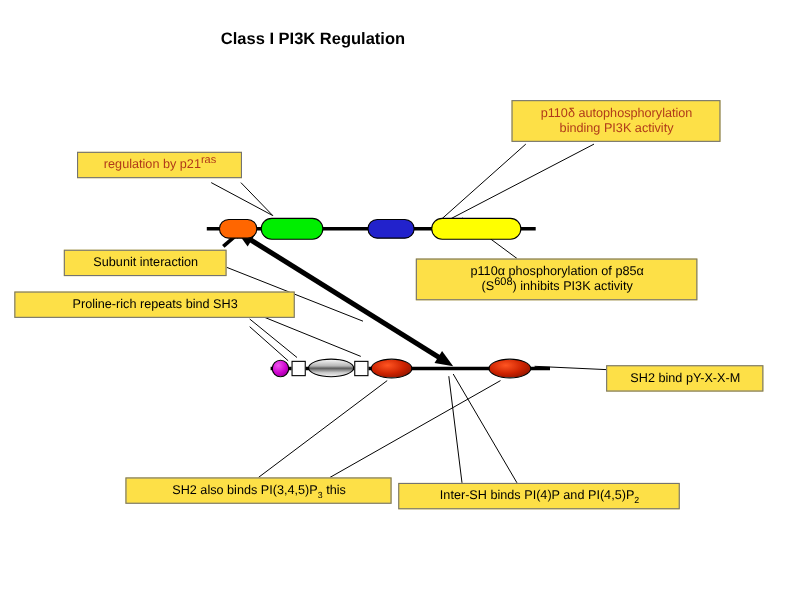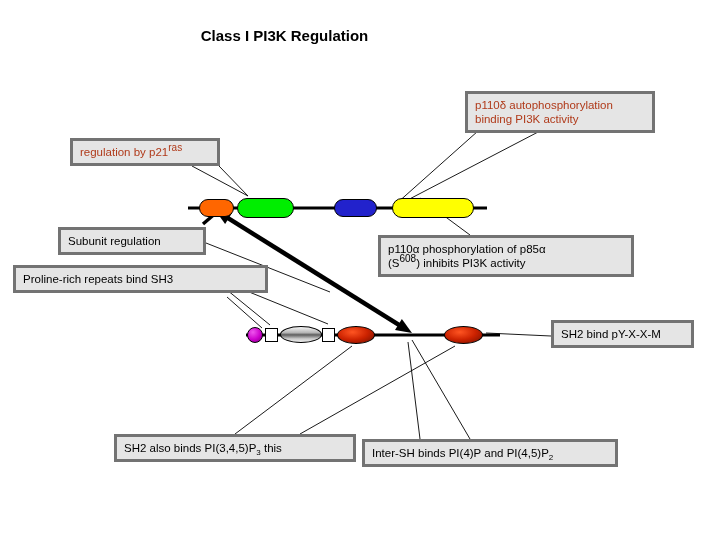--- a/index.html
+++ b/index.html
@@ -20,27 +20,28 @@
     text-align:center;
     font-size:15px;
     font-weight:bold;
     color:#000000;
     letter-spacing:0px;
   }
 
   .callout{
     position:absolute;
     box-sizing:border-box;
-    border:3px solid #737373;
-    background:#e5e5e5;
+    border:1px solid #737373;
+    background:#fde047;
     font-size:11.5px;
     line-height:14px;
     color:#000000;
     padding:4px 6px 4px 7px;
     white-space:nowrap;
+    text-align:center;
   }
   .callout.red{color:#b03a1a;}
 
   sup.sm{font-size:10px;vertical-align:super;line-height:0;}
   sub.sm{font-size:8px;vertical-align:sub;line-height:0;}
 
   .domblock{position:absolute;box-sizing:border-box;border:1px solid #000000;}
 </style>
 </head>
 <body>
@@ -111,33 +112,33 @@
   <div class="callout red" style="left:465px;top:91px;width:190px;">
     <div>p110δ autophosphorylation</div>
     <div>binding PI3K activity</div>
   </div>
 
   <div class="callout red" style="left:70px;top:138px;width:150px;">
     <div><span>regulation by p21</span><sup class="sm">ras</sup></div>
   </div>
 
   <div class="callout" style="left:58px;top:227px;width:148px;">
-    <div>Subunit regulation</div>
+    <div>Subunit interaction</div>
   </div>
 
   <div class="callout" style="left:378px;top:235px;width:256px;">
     <div>p110α phosphorylation of p85α</div>
     <div><span>(S</span><sup class="sm">608</sup><span>) inhibits PI3K activity</span></div>
   </div>
 
   <div class="callout" style="left:13px;top:265px;width:255px;">
     <div>Proline-rich repeats bind SH3</div>
   </div>
 
-  <div class="callout" style="left:551px;top:320px;width:143px;">
+  <div class="callout" style="left:551px;top:332px;width:143px;">
     <div>SH2 bind pY-X-X-M</div>
   </div>
 
   <div class="callout" style="left:114px;top:434px;width:242px;">
     <div><span>SH2 also binds PI(3,4,5)P</span><sub class="sm">3</sub><span> this</span></div>
   </div>
 
   <div class="callout" style="left:362px;top:439px;width:256px;">
     <div><span>Inter-SH binds PI(4)P and PI(4,5)P</span><sub class="sm">2</sub></div>
   </div>

